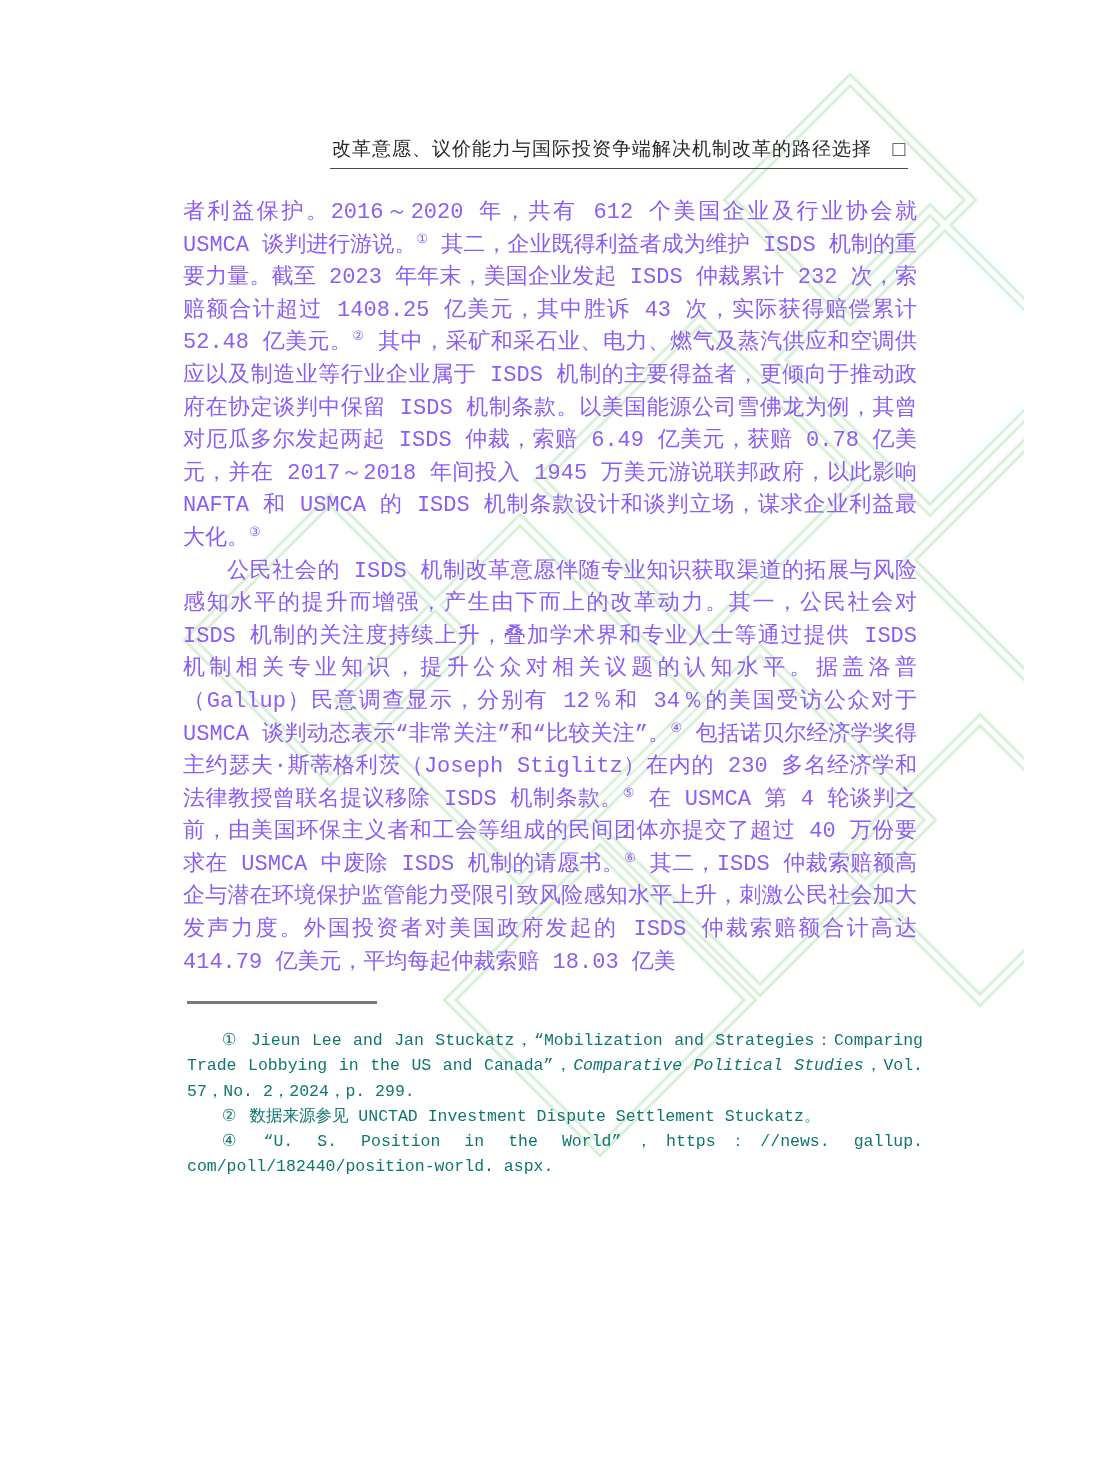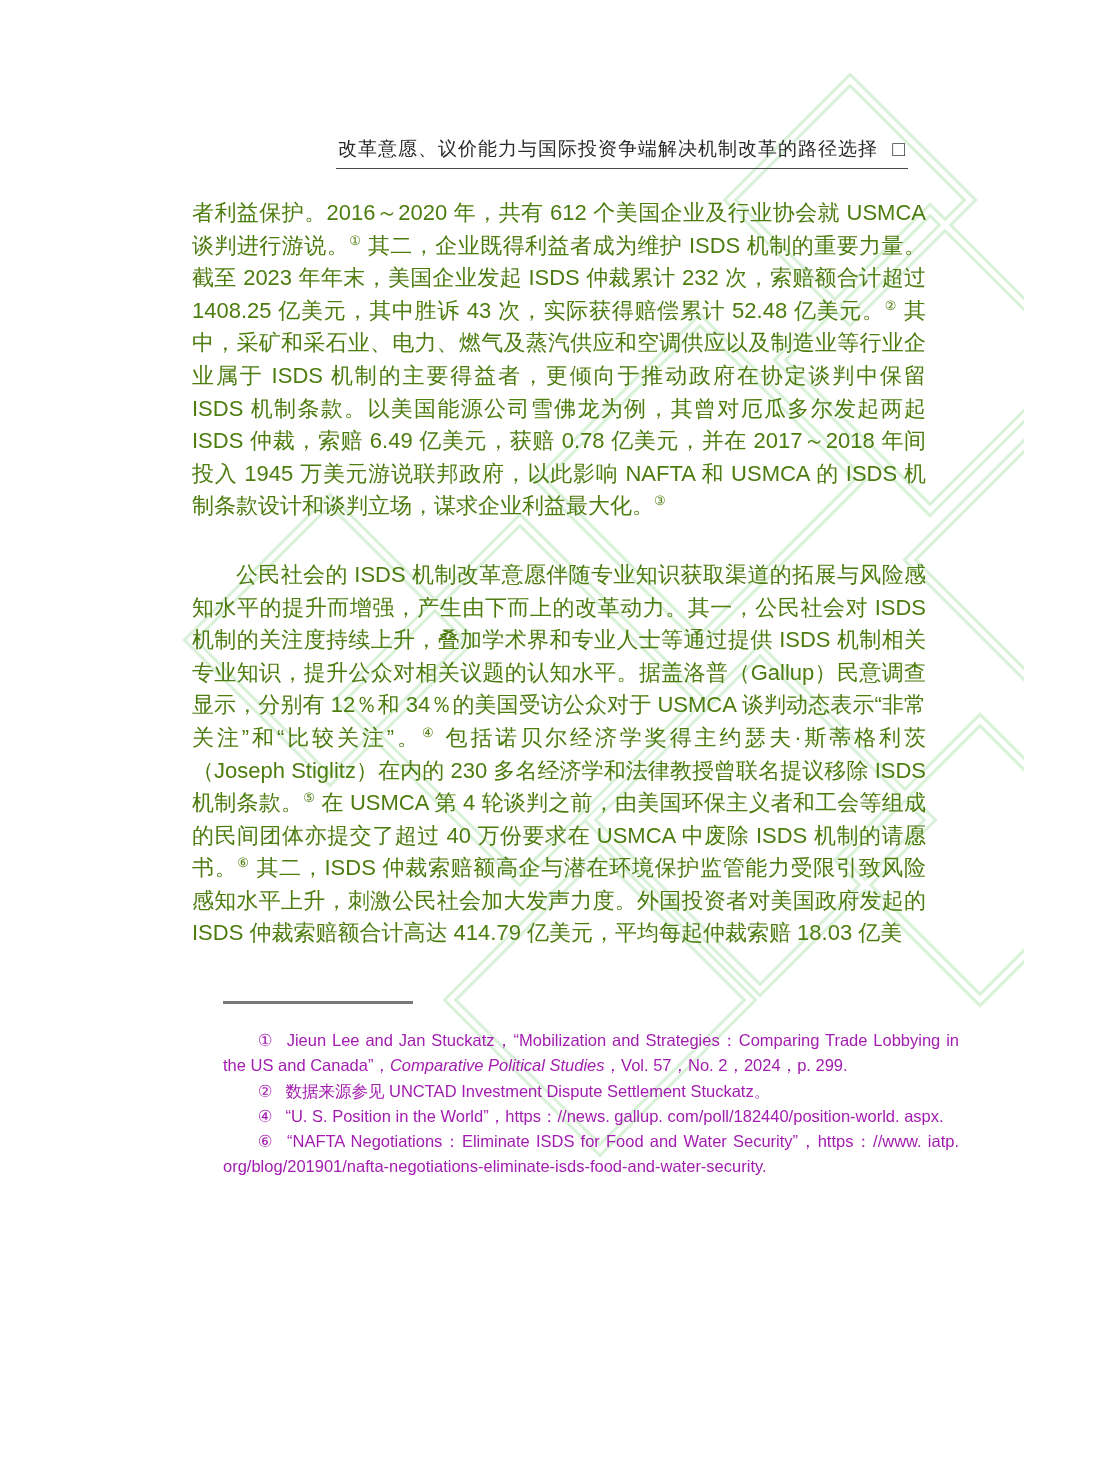--- a/index.html
+++ b/index.html
@@ -1,34 +1,34 @@
 <!DOCTYPE html>
 <html><head>
 <meta charset="utf-8">
 <style>
   html,body{margin:0;padding:0;background:#ffffff;}
   .page{
     position:relative;width:1024px;height:1476px;background:#ffffff;overflow:hidden;
-    font-family:Liberation Sans, sans-serif;color:#1b1b1b;
+    font-family:Liberation Mono, monospace;color:#1b1b1b;
   }
   .watermark{position:absolute;left:0;top:0;width:1104px;height:1476px;z-index:0;}
   .layer{position:relative;z-index:1;}
   
   .header{position:absolute;top:136px;left:0;width:908px;text-align:right;
     font-size:19px;color:#2a2a2a;letter-spacing:1px;}
   .header-inner{display:inline-block;border-bottom:1.5px solid #4a4a4a;padding:0 2px 6px 2px;white-space:nowrap;}
   .header-box{display:inline-block;font-size:21px;margin-left:8px;vertical-align:-1px;color:#3a3a3a;}
   
-  .body-text{position:absolute;top:197px;left:192px;width:734px;
-    font-size:22px;line-height:32.6px;text-align:justify;color:#4d7c0f;}
+  .body-text{position:absolute;top:197px;left:183px;width:734px;
+    font-size:22px;line-height:32.6px;text-align:justify;color:#8b5cf6;}
   .body-text p{margin:0;}
-  .body-text p.indent{text-indent:2em;margin-top:36px;}
+  .body-text p.indent{text-indent:2em;}
   .body-text sup{font-size:13px;line-height:0;vertical-align:super;}
   
-  .footnotes{position:absolute;top:1001px;left:187px;width:736px;color:#a21caf;margin-left:36px;}
+  .footnotes{position:absolute;top:1001px;left:187px;width:736px;color:#0f766e;}
   .fn-rule{width:190px;border-top:3px solid #787878;margin:0 0 24px 0;}
   .fn{margin:0;font-size:16.5px;line-height:25.3px;text-align:justify;text-indent:2.1em;}
   .fn .fn-marker{margin-right:13px;}
   .fn i{font-style:italic;}
   
   .footer{position:absolute;top:1291px;left:0;width:1104px;text-align:center;
     font-size:19px;color:#2b2b2b;}
   .footer .dash{color:#9a9a9a;margin:0 16px;}
 </style>
 </head>
@@ -77,19 +77,16 @@
     <div class="fn-rule"></div>
     <p class="fn">
       <span class="fn-marker">①</span><span><span>Jieun Lee and Jan Stuckatz，“Mobilization and Strategies：Comparing Trade Lobbying in the US and Canada”，</span><i>Comparative Political Studies</i><span>，Vol. 57，No. 2，2024，p. 299.</span></span>
     </p>
     <p class="fn">
       <span class="fn-marker">②</span><span><span>数据来源参见 UNCTAD Investment Dispute Settlement Stuckatz。</span></span>
     </p>
     <p class="fn">
       <span class="fn-marker">④</span><span><span>“U. S. Position in the World”，https：//news. gallup. com/poll/182440/position-world. aspx.</span></span>
     </p>
-    <p class="fn">
-      <span class="fn-marker">⑥</span><span><span>“NAFTA Negotiations：Eliminate ISDS for Food and Water Security”，https：//www. iatp. org/blog/201901/nafta-negotiations-eliminate-isds-food-and-water-security.</span></span>
-    </p>
   </div>
 
 
 </div>
 
 </body></html>

